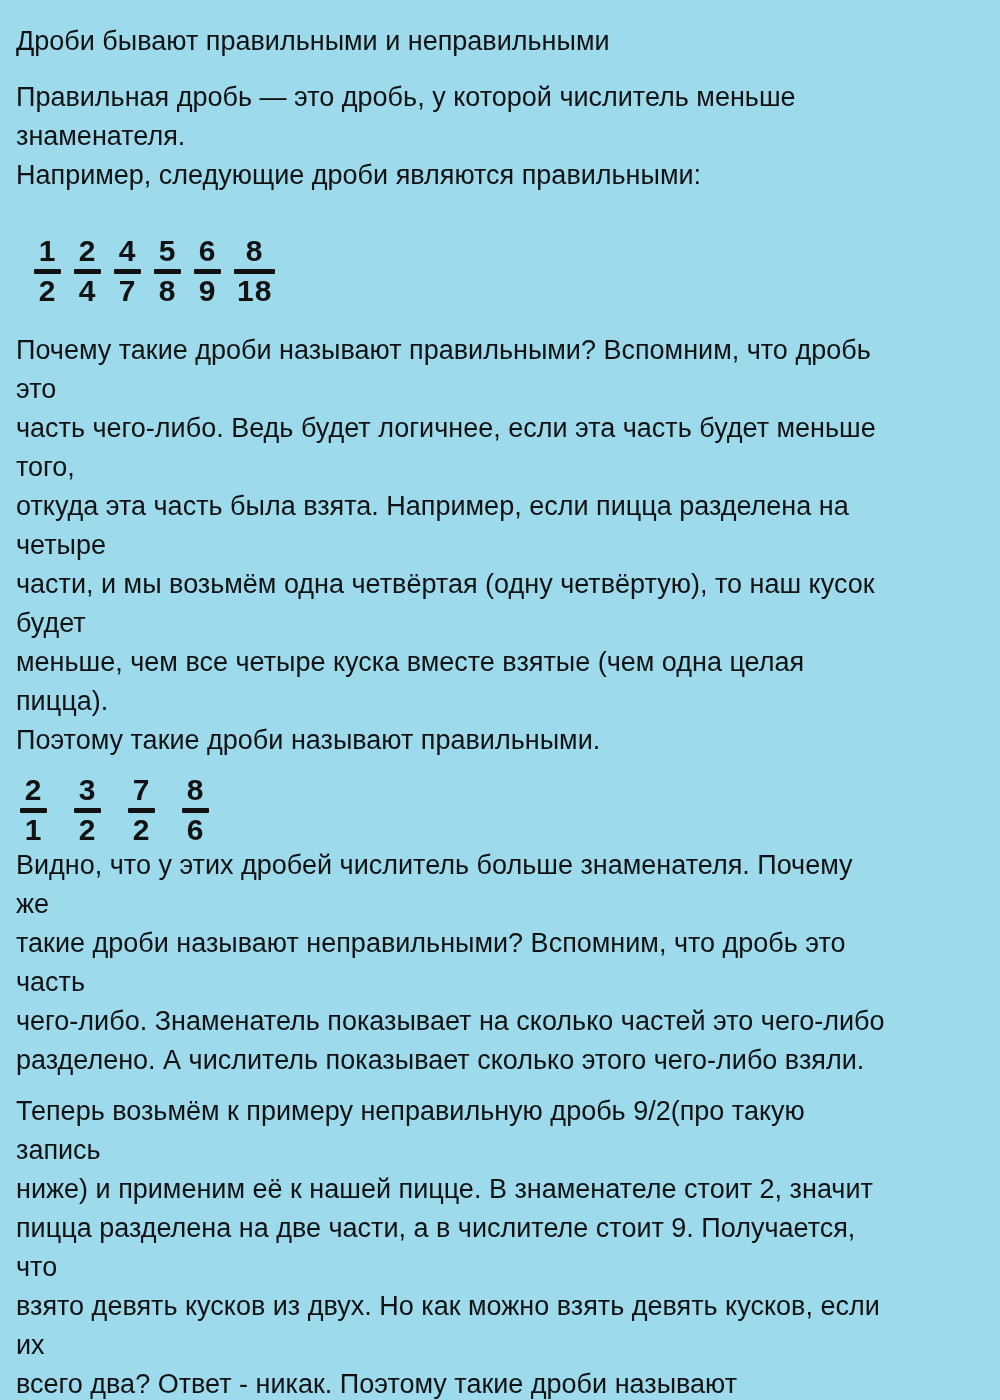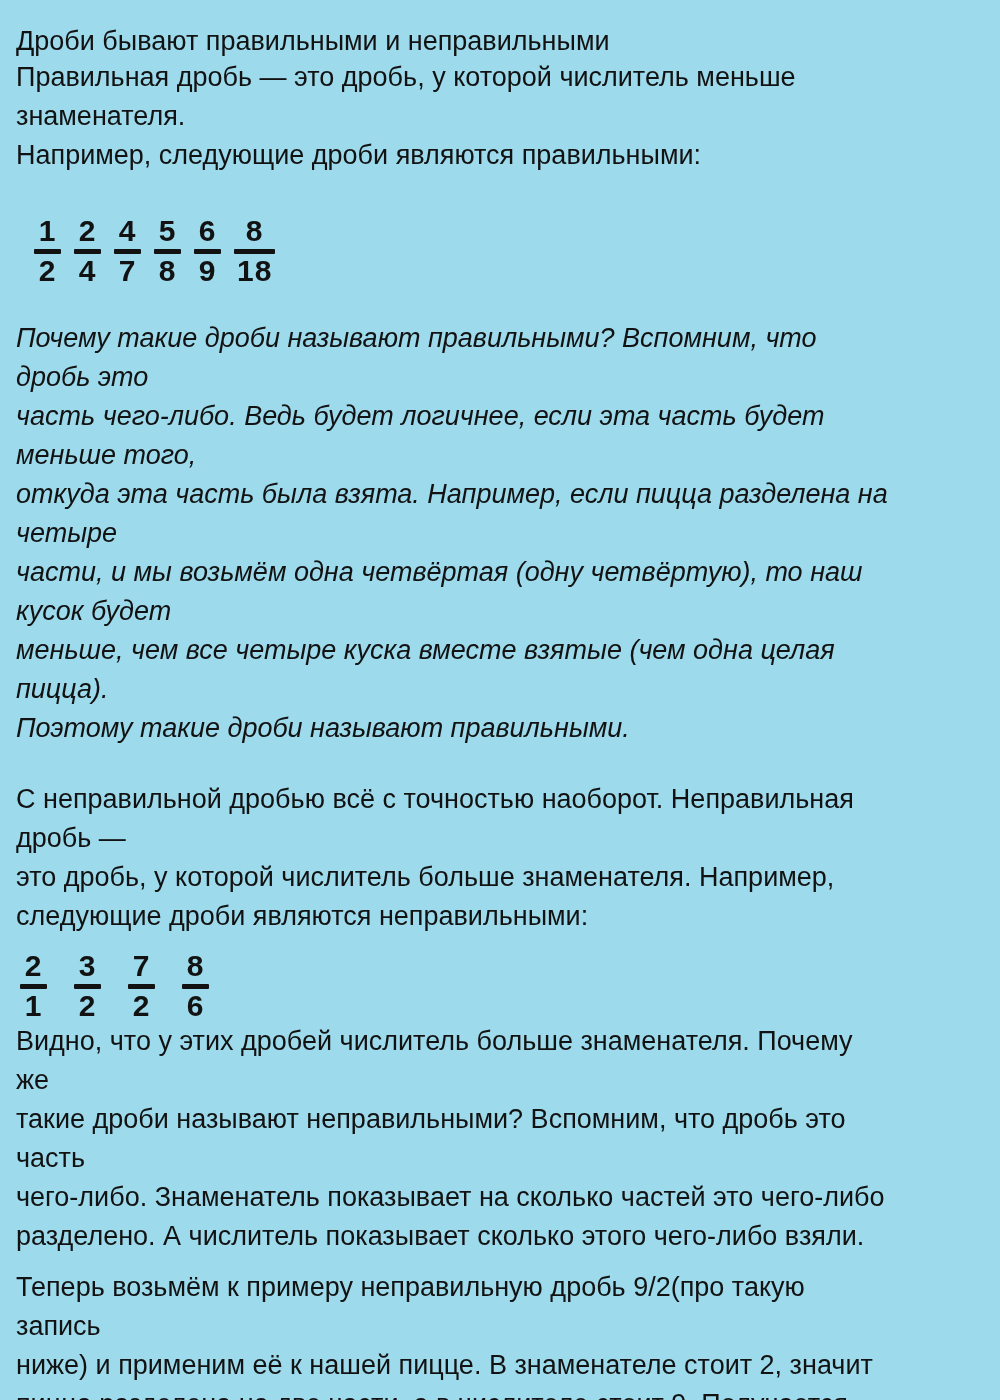--- a/index.html
+++ b/index.html
@@ -26,22 +26,22 @@
     font-size: 27px;
     line-height: 34px;
     font-weight: normal;
   }
   .para {
     margin: 0;
     font-size: 27px;
     line-height: 39px;
     white-space: pre-line; 
   }
-  .p1 { }
-  .p2 { margin-top: 32px; font-style: italic; }
+  .p1 { margin-top: 20px; }
+  .p2 { margin-top: 24px; }
   .p3 { margin-top: 32px; }
   .p4 { }
   .p5 { margin-top: 12px; }
 
   .frac-row {
     display: flex;
     align-items: flex-start;
   }
   .frac-row-1 { margin-top: 40px; margin-left: 18px; gap: 13px; }
   .frac-row-2 { margin-top: 14px; margin-left: 4px;  gap: 27px; }
@@ -110,23 +110,20 @@
     </span>
   </div>
 
   <p class="para p2">Почему такие дроби называют правильными? Вспомним, что дробь это
 часть чего-либо. Ведь будет логичнее, если эта часть будет меньше того,
 откуда эта часть была взята. Например, если пицца разделена на четыре
 части, и мы возьмём одна четвёртая (одну четвёртую), то наш кусок будет
 меньше, чем все четыре куска вместе взятые (чем одна целая пицца).
 Поэтому такие дроби называют правильными.</p>
 
-  <p class="para p3">С неправильной дробью всё с точностью наоборот. Неправильная дробь —
-это дробь, у которой числитель больше знаменателя. Например,
-следующие дроби являются неправильными:</p>
 
   <div class="frac-row frac-row-2">
     <span class="frac">
       <span class="frac-num">2</span>
       <span class="frac-bar"></span>
       <span class="frac-den">1</span>
     </span>
     <span class="frac">
       <span class="frac-num">3</span>
       <span class="frac-bar"></span>

